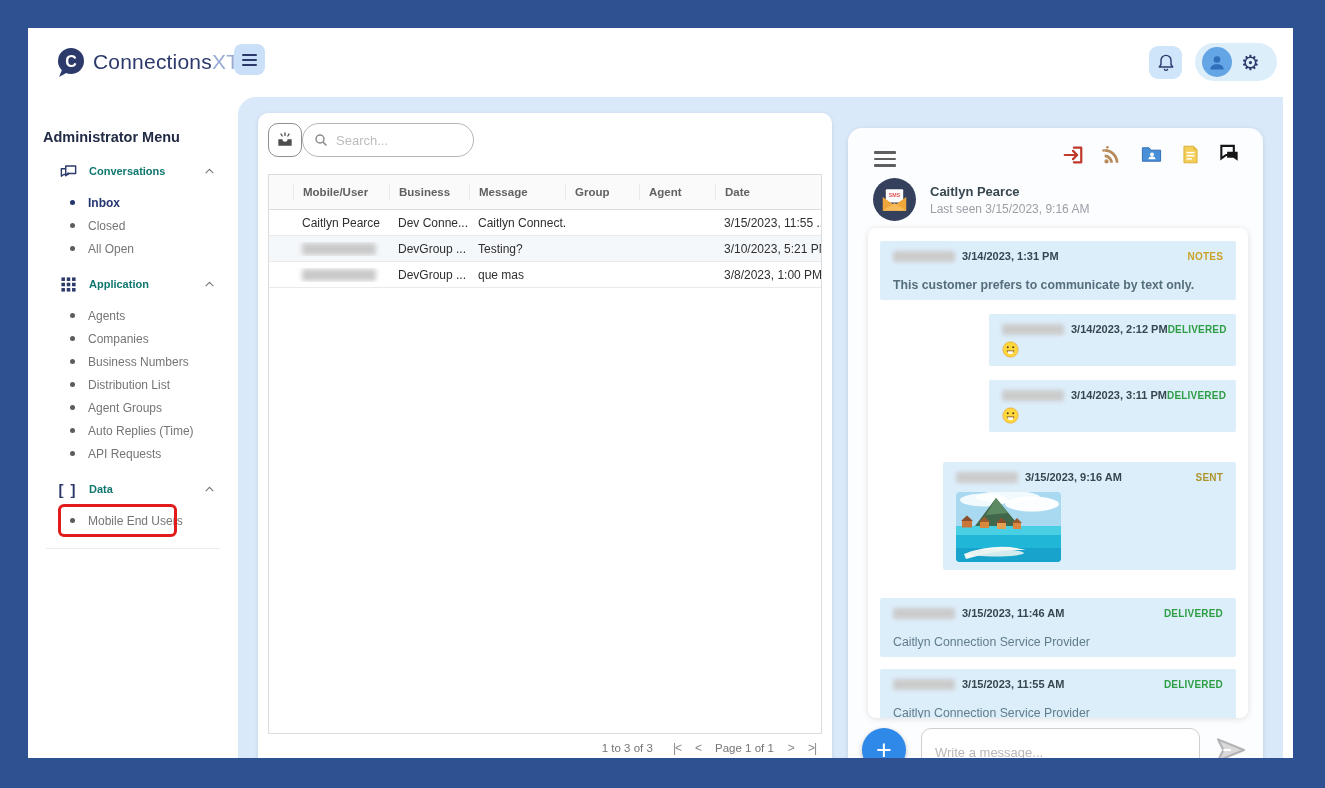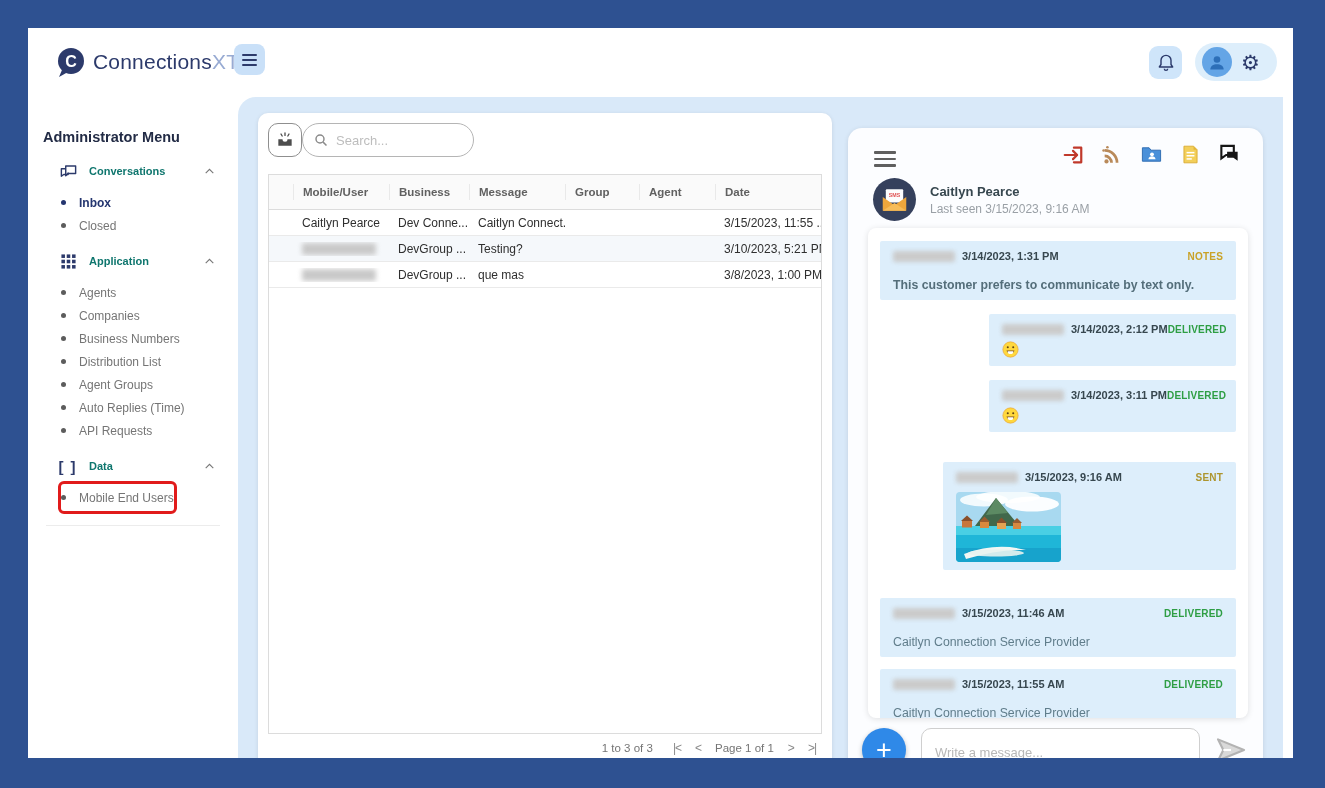--- a/index.html
+++ b/index.html
@@ -29,21 +29,21 @@
 
   
   .sidebar { position:absolute; left:0; top:82px; width:210px; bottom:0; background:#fff; }
   .sidebar-title { margin:19px 0 10px 15px; font-weight:bold; font-size:14.5px; color:#222b45; }
   .section-head { display:flex; align-items:center; height:32px; margin-top:8px; padding-left:30px; cursor:pointer; }
   .section-icon { width:20px; height:20px; display:flex; align-items:center; justify-content:center; color:#2c3a6b; }
   .brackets { font-weight:bold; font-size:15px; color:#2c3a6b; letter-spacing:2px; }
   .section-label { margin-left:11px; font-weight:bold; font-size:11px; color:#0f766e; flex:1; }
   .chev { margin-right:22px; display:flex; }
   .side-items { margin:4px 0 2px; }
-  .side-item { display:flex; align-items:center; height:23px; padding-left:33px; position:relative; cursor:pointer;text-align:center; }
+  .side-item { display:flex; align-items:center; height:23px; padding-left:42px; position:relative; cursor:pointer;text-align:center; }
   .dot { width:5px; height:5px; border-radius:50%; background:#5c5c5c; margin-right:13px; flex:none; }
   .side-item-label { font-size:12px; color:#757575; white-space:nowrap; }
   .side-item.active .side-item-label { color:#24356f; font-weight:bold; }
   .side-item.active .dot { background:#24356f; }
   .annotation { position:absolute; left:30px; right:61px; top:-5px; bottom:-5px; border:3px solid #e11b1b; border-radius:6px; pointer-events:none; }
   .nav-end { margin:16px 18px 0; border-top:1px solid #ececec; }
 
   
   .main { position:absolute; left:210px; top:69px; width:1045px; bottom:0; background:#d9e9f9; border-top-left-radius:18px; overflow:hidden; }
 
@@ -167,20 +167,24 @@
         </div>
         <div class="side-items">
           <div class="side-item active">
             <span class="dot"></span>
             <span class="side-item-label">Inbox</span>
           </div>
           <div class="side-item">
             <span class="dot"></span>
             <span class="side-item-label">Closed</span>
           </div>
+          <div class="side-item">
+            <span class="dot"></span>
+            <span class="side-item-label">All Open</span>
+          </div>
         </div>
         <div class="section-head">
           <span class="section-icon">
             <svg width="17" height="17" viewBox="0 0 24 24" fill="#2c3a6b">
               <rect x="2" y="2" width="5" height="5"></rect>
               <rect x="9.5" y="2" width="5" height="5"></rect>
               <rect x="17" y="2" width="5" height="5"></rect>
               <rect x="2" y="9.5" width="5" height="5"></rect>
               <rect x="9.5" y="9.5" width="5" height="5"></rect>
               <rect x="17" y="9.5" width="5" height="5"></rect>

